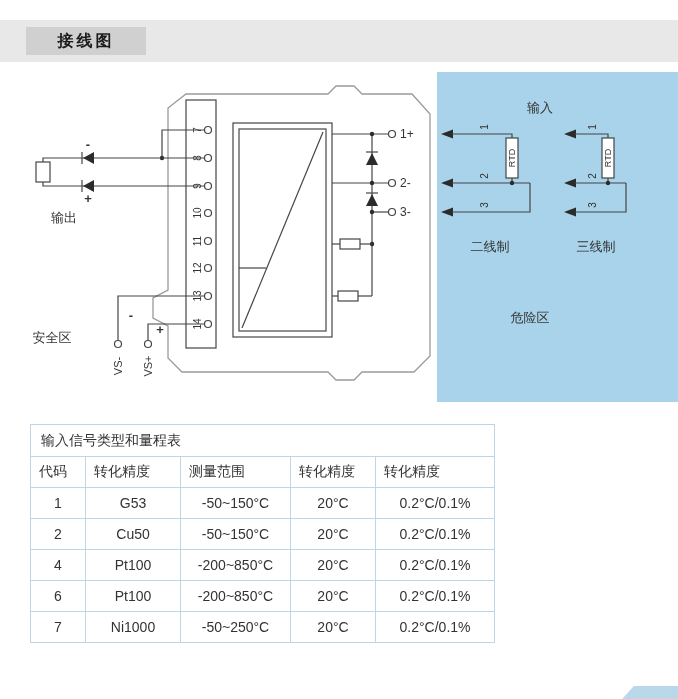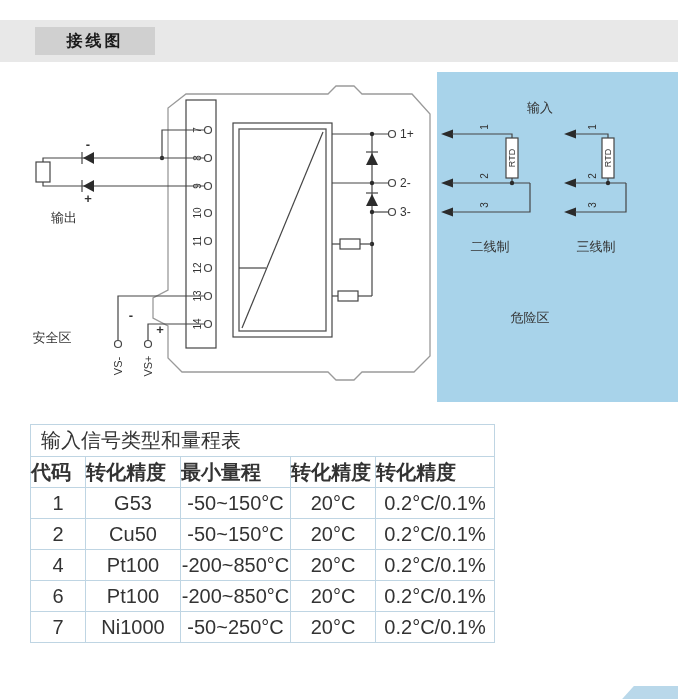--- a/index.html
+++ b/index.html
@@ -1,41 +1,41 @@
 <!DOCTYPE html>
 <html><head>
 <meta charset="utf-8">
 <style>
   *{box-sizing:border-box;margin:0;padding:0}
   html,body{width:678px;height:699px}
   body{position:relative;background:#fff;overflow:hidden;
        font-family:"Liberation Sans","DejaVu Sans",sans-serif;color:#333}
   .header-strip{position:absolute;left:0;top:20px;width:678px;height:42px;background:#e8e8e8}
-  .title-box{position:absolute;left:35px;top:7px;width:120px;height:28px;background:#d0d0d0;
+  .title-box{position:absolute;left:26px;top:7px;width:120px;height:28px;background:#d0d0d0;
              color:#1b1b1b;font-size:16px;font-weight:bold;text-align:center;line-height:28px;
              letter-spacing:3px}
   .diagram{position:absolute;left:0;top:72px;width:678px;height:330px}
   svg{display:block}
   svg text{fill:#333}
   .wire{stroke:#454545;stroke-width:1.2;fill:none}
   .outline{stroke:#9a9a9a;stroke-width:1.3;fill:none}
   .comp{stroke:#454545;stroke-width:1.2;fill:#ffffff}
   .blk{fill:#2b2b2b;stroke:none}
   .dot{fill:#2b2b2b;stroke:none}
   .cjk{font-size:13px}
   .num{font-size:10px}
   .sm{font-size:11px}
   .tlab{font-size:12px}
   .pm{font-size:13px;font-weight:bold}
   .ctr{text-anchor:middle}
   .rot{text-anchor:middle;dominant-baseline:central}
   .table-wrap{position:absolute;left:30px;top:424px;width:464px}
-  table{border-collapse:collapse;width:100%;table-layout:fixed;font-size:20px;color:#333}
+  table{border-collapse:collapse;width:100%;table-layout:fixed;font-size:14px;color:#333}
   th,td{border:1px solid #bfd5e3;height:31px}
-  th{font-weight:bold;text-align:left;}
+  th{font-weight:normal;text-align:left;padding-left:8px}
   td{text-align:center}
   td.t-title{text-align:left;padding-left:10px;height:32px}
   .footer-deco{position:absolute;right:-10px;bottom:0;width:60px;height:13px;
                background:#b9d8ea;transform:skewX(-42deg)}
 </style>
 </head>
 <body>
 
 <div class="header-strip">
   <div class="title-box">接线图</div>
@@ -178,21 +178,21 @@
       <col style="width:85px">
         <col style="width:119px">
     </colgroup>
     <tbody>
       <tr>
         <td class="t-title" colspan="5">输入信号类型和量程表</td>
       </tr>
       <tr>
         <th>代码</th>
         <th>转化精度</th>
-        <th>最小量程</th>
+        <th>测量范围</th>
         <th>转化精度</th>
         <th>转化精度</th>
       </tr>
       <tr>
         <td>1</td>
         <td>G53</td>
         <td>-50~150°C</td>
         <td>20°C</td>
         <td>0.2°C/0.1%</td>
       </tr>

